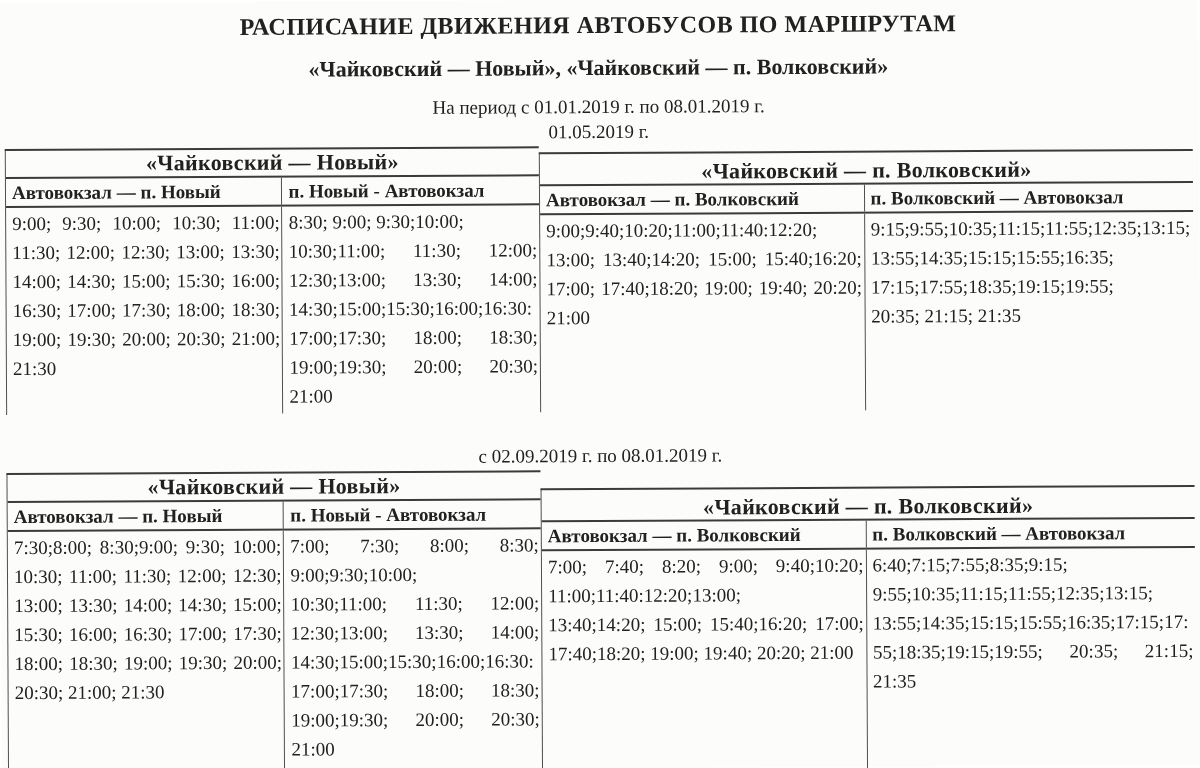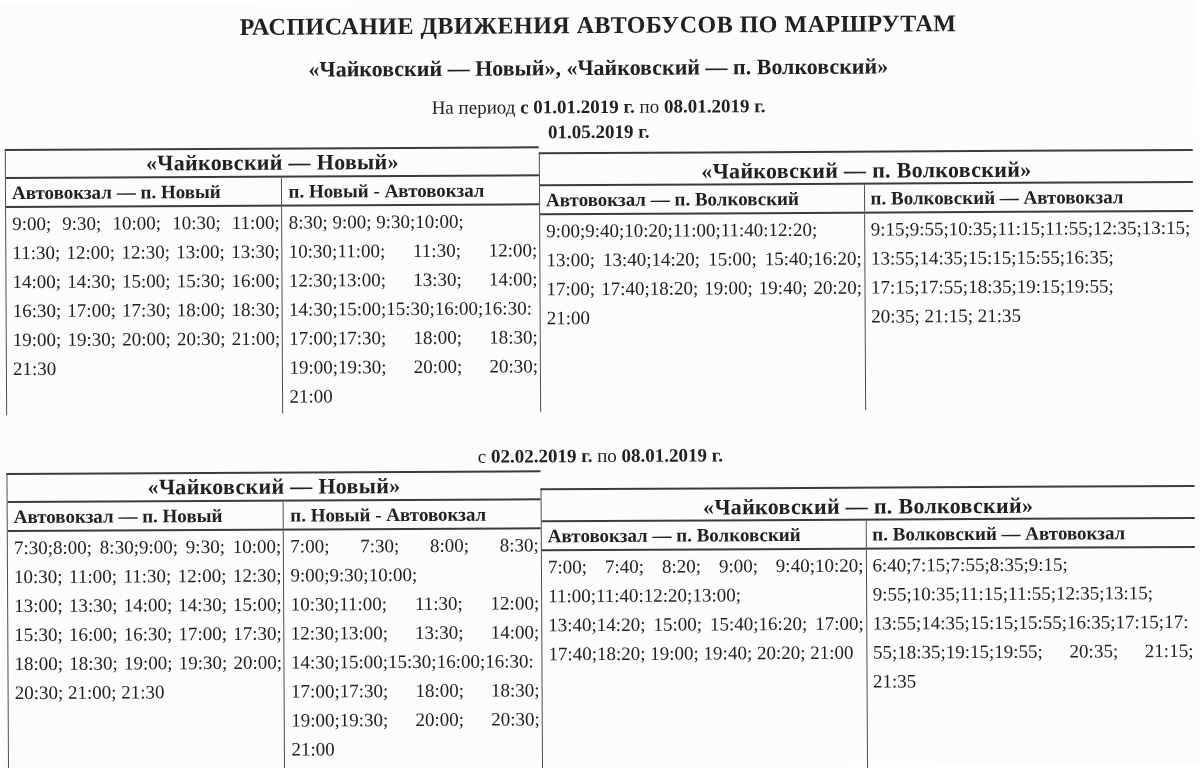--- a/index.html
+++ b/index.html
@@ -25,21 +25,21 @@
   .doc-subtitle{
     margin-top:18px;font-size:22px;font-weight:700;line-height:24px;
   }
   .period-line{
     margin-top:16px;font-size:19px;line-height:21px;
   }
   .date-line{
     margin-top:4px;font-size:19px;line-height:21px;
   }
   .date-line.second{margin-top:33px;}
-  .period-line b,.date-line b{font-weight:700;margin-top:26px;}
+  .period-line b,.date-line b{font-weight:400;margin-top:26px;}
   .tbl{
     display:flex;align-items:flex-start;
     margin-left:6px;width:1188px;margin-top:4px;
   }
   .grp{border-top:2px solid var(--hline);box-sizing:border-box;}
   .grp.left{width:534px;border-left:1px solid var(--vline);}
   .grp.right{width:654px;border-left:1px solid var(--vline);}
   .t1 .grp.right{margin-top:6px;}
   .t2 .grp.right{margin-top:18px;}
   .grp-title{
@@ -107,21 +107,21 @@
         <div class="head c4">п. Волковский — Автовокзал</div>
       </div>
       <div class="cells">
         <div class="cell c3">9:00;9:40;10:20;11:00;11:40:12:20; 13:00; 13:40;14:20; 15:00; 15:40;16:20; 17:00; 17:40;18:20; 19:00; 19:40; 20:20; 21:00</div>
         <div class="cell c4">9:15;9:55;10:35;11:15;11:55;12:35;13:15;13:55;14:35;15:15;15:55;16:35; 17:15;17:55;18:35;19:15;19:55;
 20:35; 21:15; 21:35</div>
       </div>
     </div>
   </div>
 
-  <div class="date-line second center"><span>с </span><b>02.02.2019 г.</b><span> по </span><b>08.01.2019 г.</b></div>
+  <div class="date-line second center"><span>с </span><b>02.09.2019 г.</b><span> по </span><b>08.01.2019 г.</b></div>
 
   <div class="tbl t2">
     <div class="grp left">
       <div class="grp-title">«Чайковский — Новый»</div>
       <div class="heads">
         <div class="head c1">Автовокзал — п. Новый</div>
         <div class="head c2">п. Новый - Автовокзал</div>
       </div>
       <div class="cells">
         <div class="cell c1">7:30;8:00; 8:30;9:00; 9:30; 10:00; 10:30; 11:00; 11:30; 12:00; 12:30; 13:00; 13:30; 14:00; 14:30; 15:00; 15:30; 16:00; 16:30; 17:00; 17:30; 18:00; 18:30; 19:00; 19:30; 20:00; 20:30; 21:00; 21:30</div>

